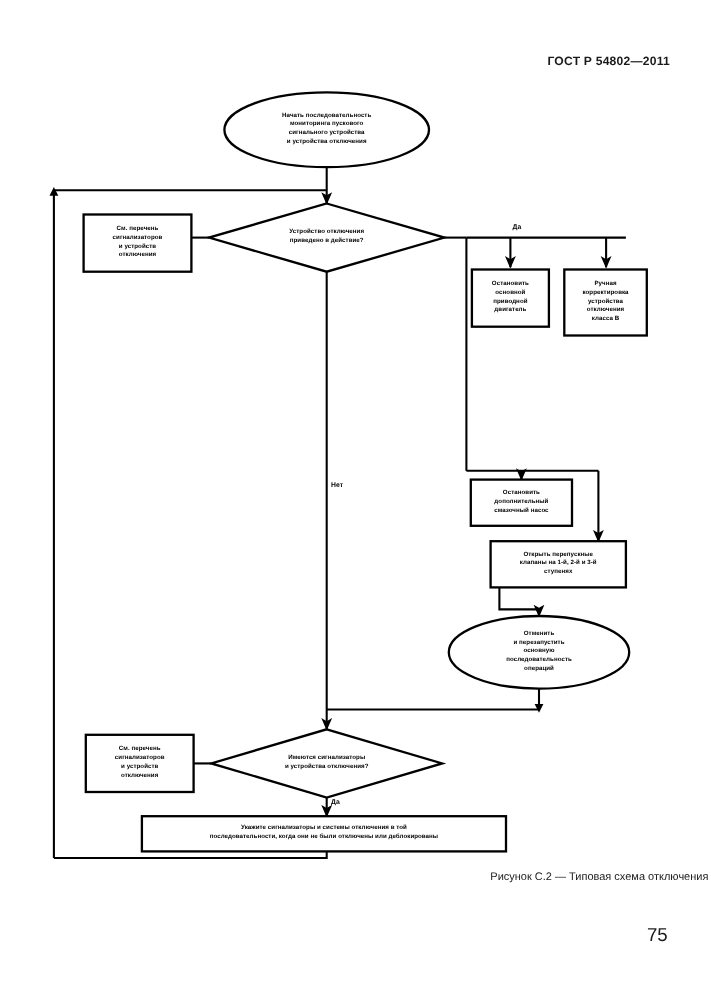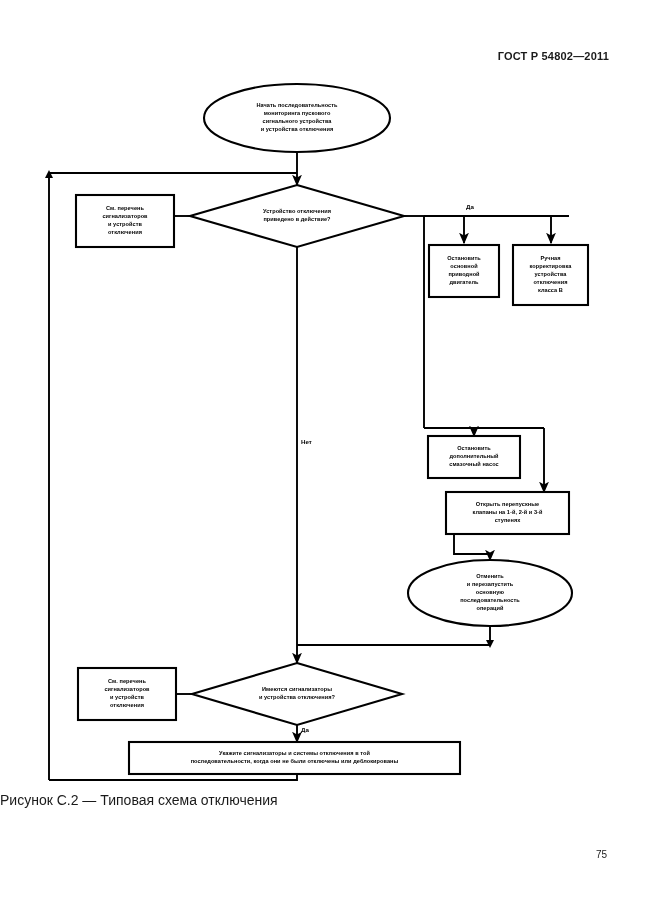--- a/index.html
+++ b/index.html
@@ -30,31 +30,31 @@
     font-weight: bold;
     color: #1a1a1a;
     letter-spacing: 0.2px;
     white-space: nowrap;
   }
   
   .page-number {
     position: absolute;
     bottom: 53px;
     right: 55px;
+    font-size: 17px;
+    color: #1a1a1a;
+  }
+  
+  .fig-caption {
+    position: absolute;
+    left: 0;
+    width: 644px;
+    top: 792px;
+    text-align: right;
     font-size: 10px;
-    color: #1a1a1a;
-  }
-  
-  .fig-caption {
-    position: absolute;
-    left: 0;
-    width: 526px;
-    top: 792px;
-    text-align: left;
-    font-size: 14px;
     color: #1a1a1a;
   }
   
   svg.flow {
     position: absolute;
     left: 0;
     top: 0;
     width: 646px;
     height: 913px;
   }

